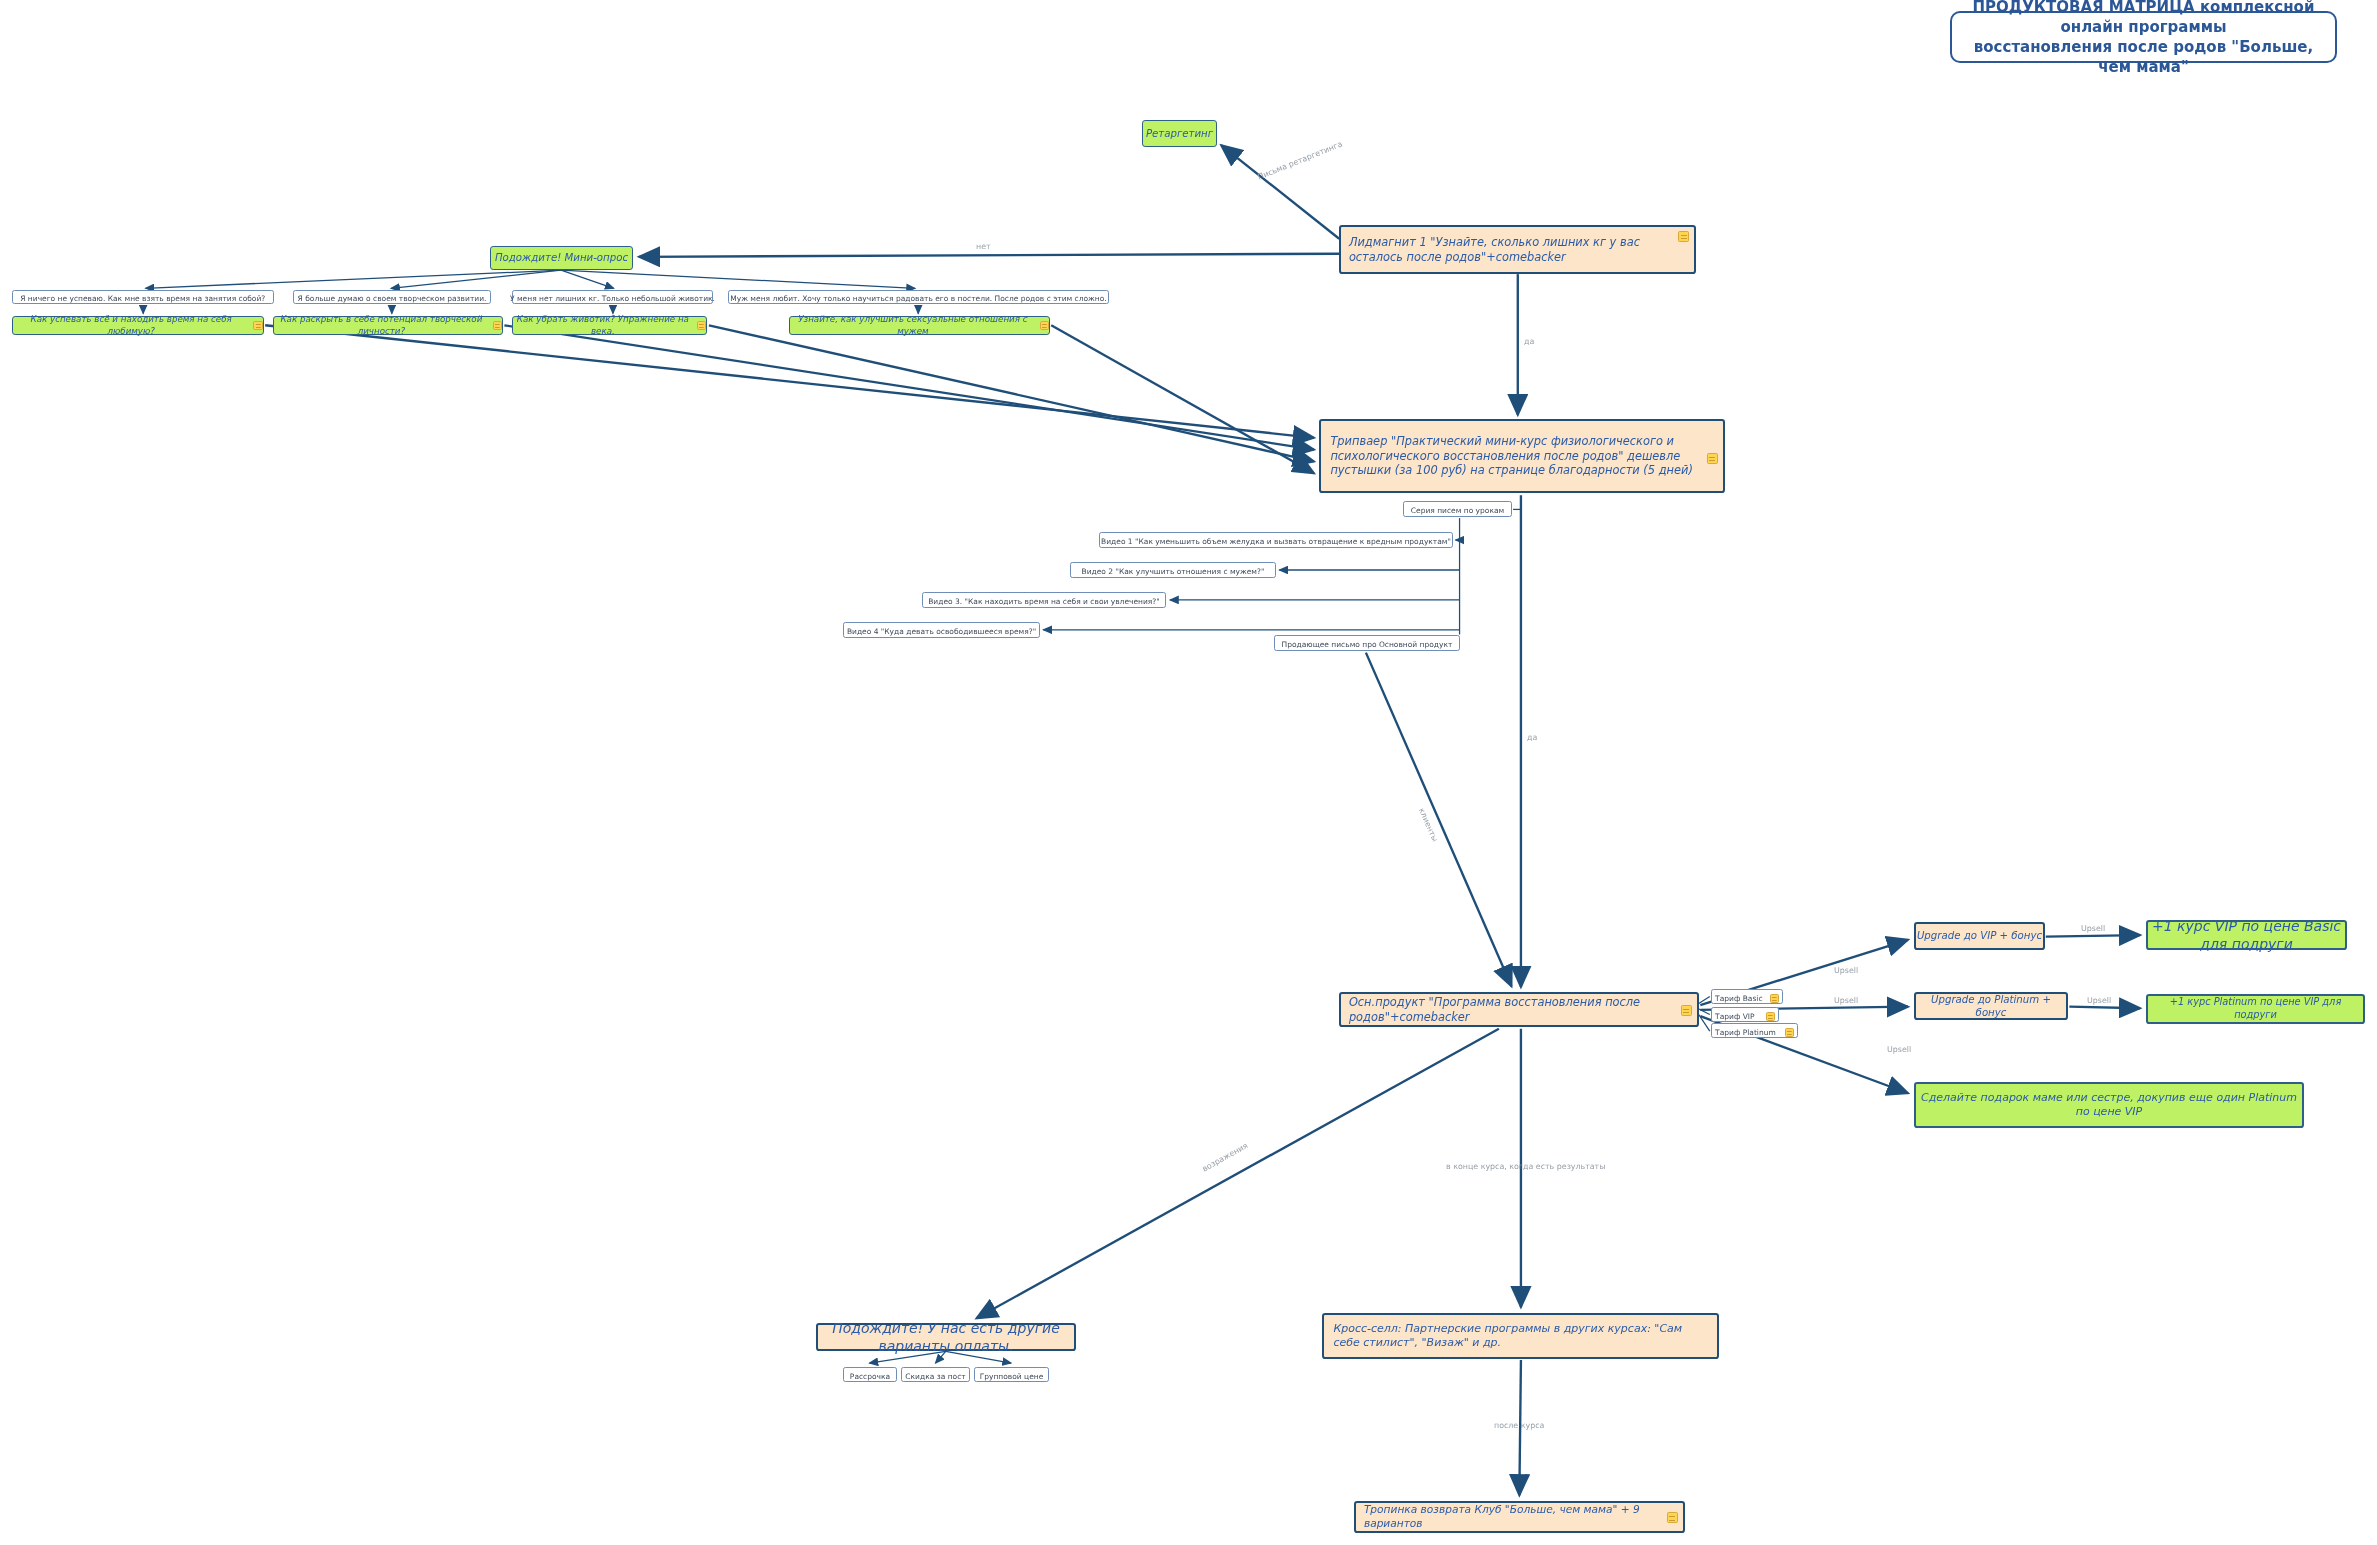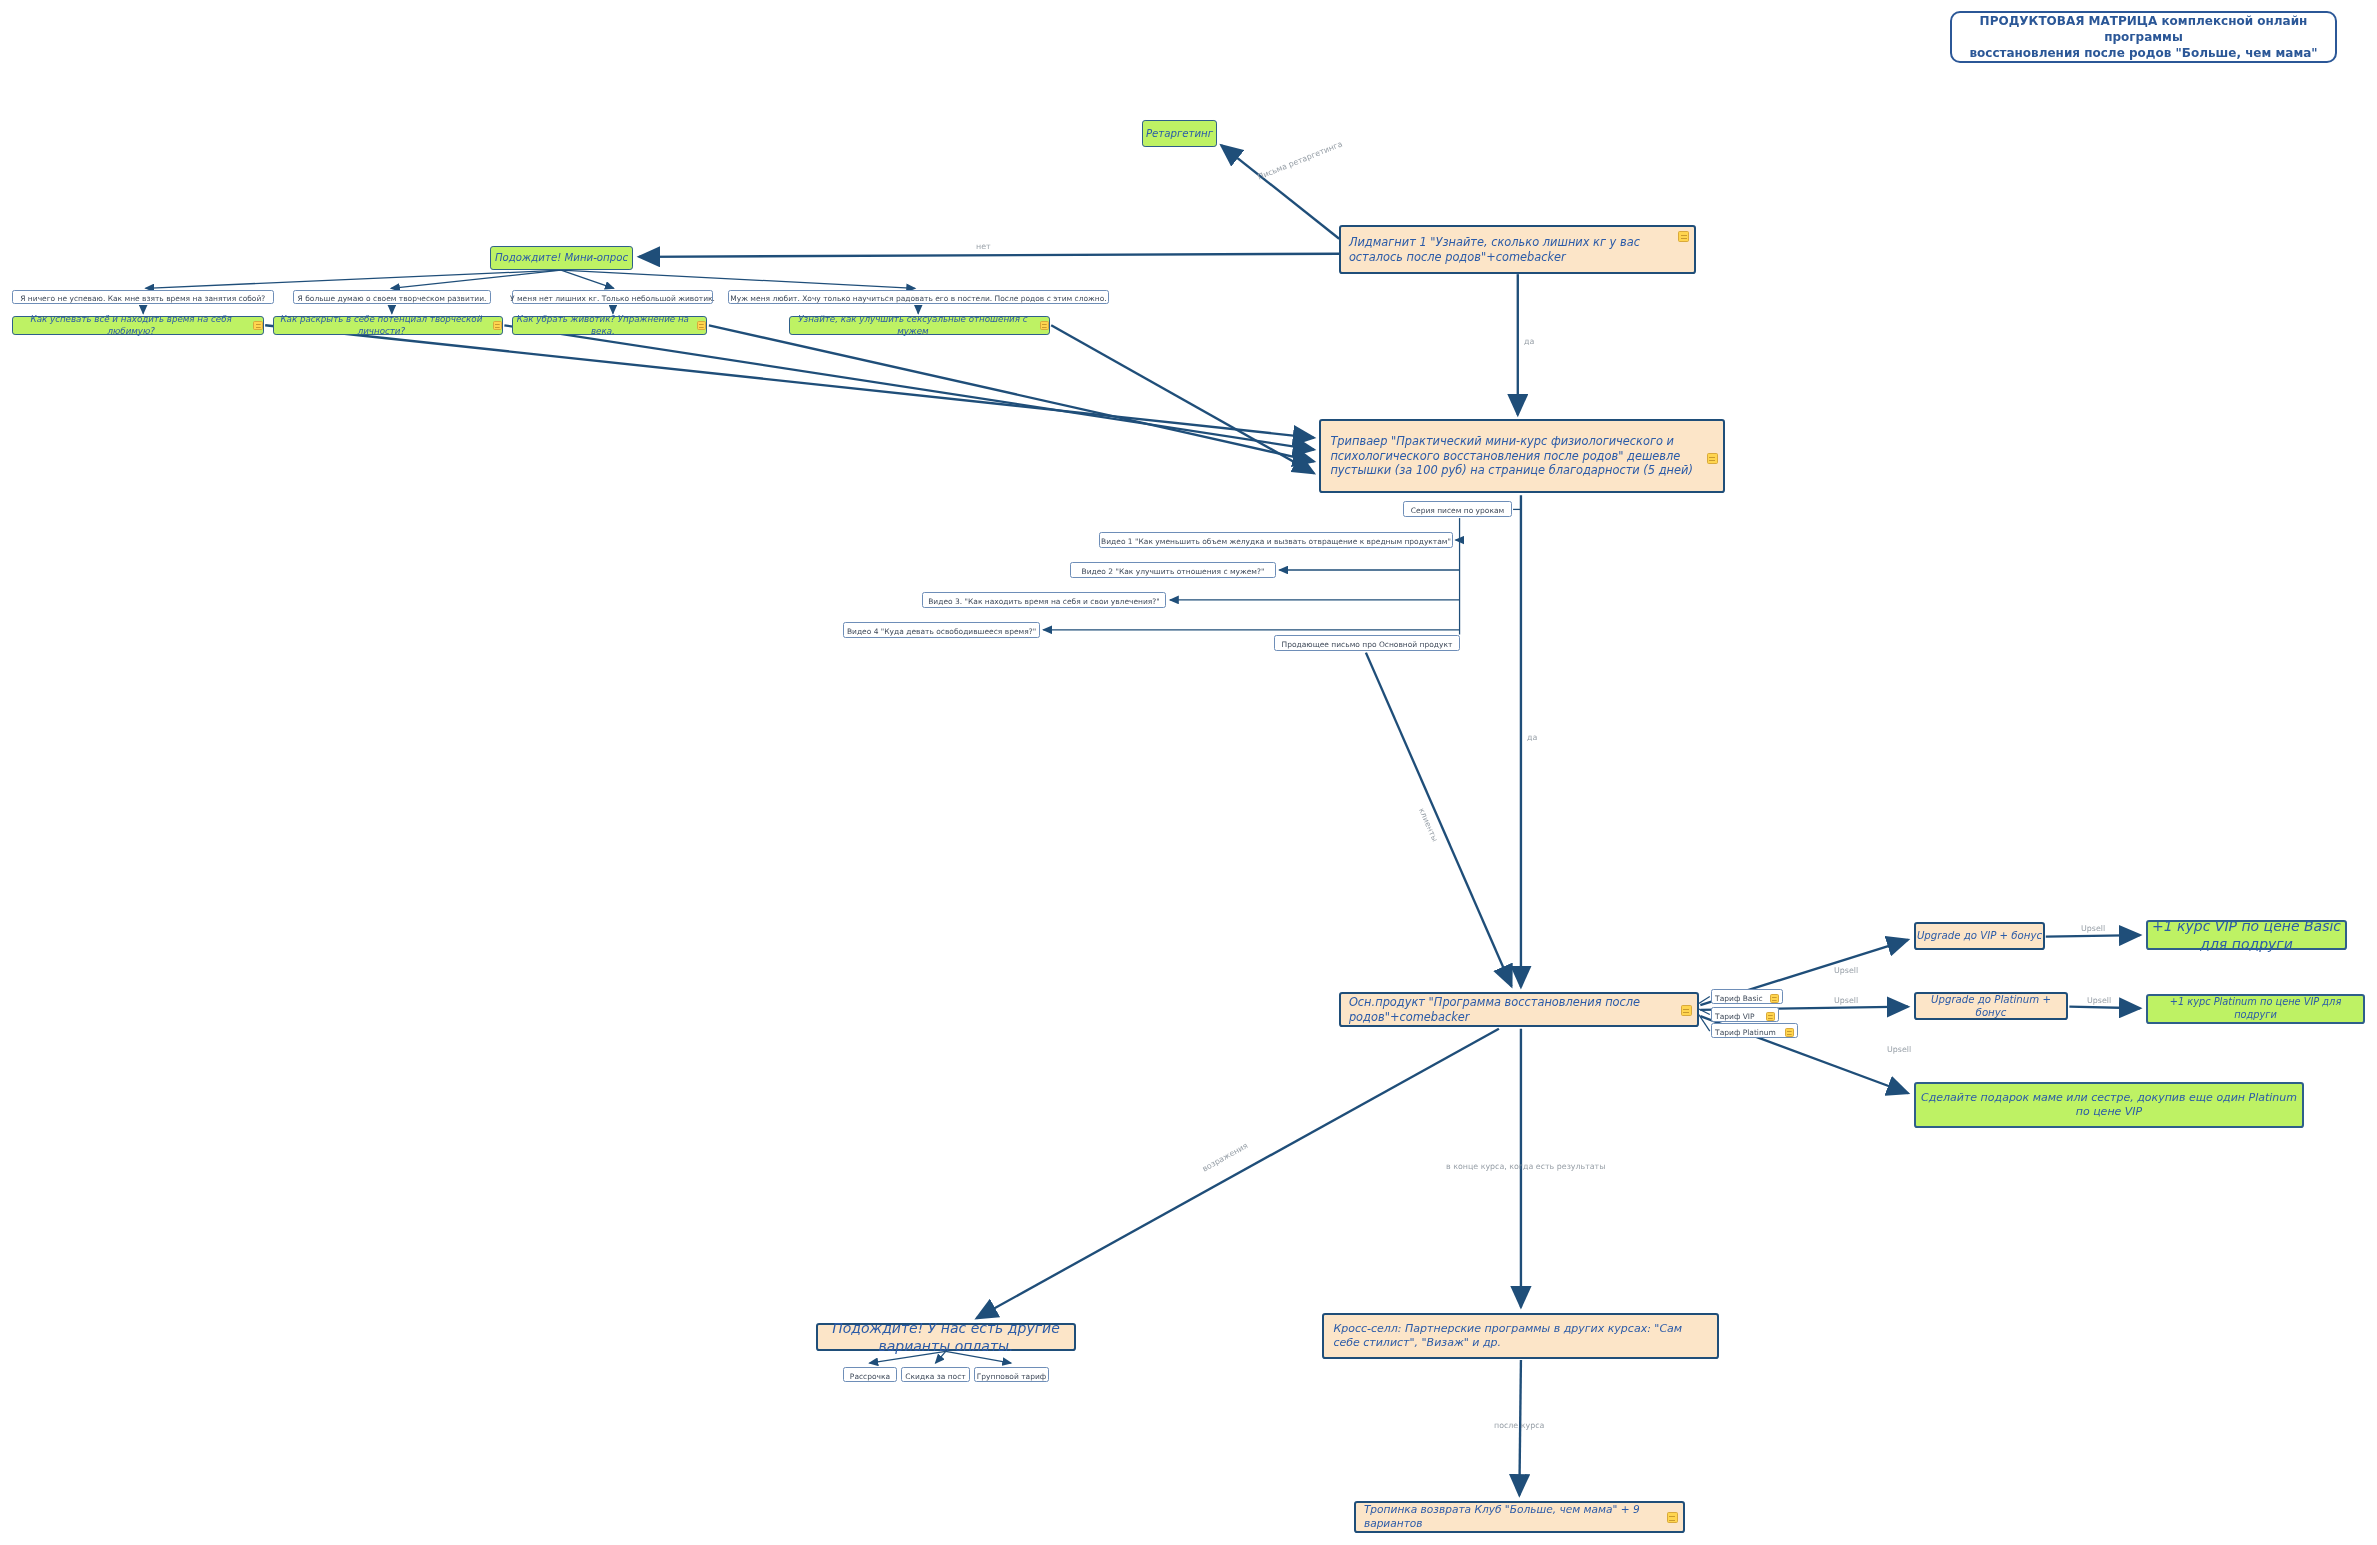--- a/index.html
+++ b/index.html
@@ -9,21 +9,21 @@
   .e{stroke:#1F4E79;stroke-width:3;fill:none}
   .t{stroke:#1F4E79;stroke-width:1.6;fill:none}
   .node{position:absolute;display:flex;align-items:center;justify-content:center;text-align:center;
         border-radius:3.1px;color:#2B5BA8;font-style:italic;line-height:1.3}
   .orange{background:#FCE5C8;border:2.4px solid #1F4E79}
   .white-lg{background:#bef264;border:1.6px solid #2E5F8A}
   .tiny{position:absolute;display:flex;align-items:flex-end;justify-content:center;background:#ffffff;
         border:1.2px solid #6E8EB8;border-radius:2.4px;color:#3F4A5A;font-size:7.5px;white-space:nowrap;
         padding:0 3.1px;line-height:1.1}
   .title-box{position:absolute;border:2.4px solid #2B5797;border-radius:10px;color:#2B5797;font-weight:bold;
-        font-size:12px;display:flex;align-items:center;justify-content:center;text-align:center;
+        font-size:15px;display:flex;align-items:center;justify-content:center;text-align:center;
         white-space:pre-line;padding:6.3px 9.4px;line-height:1.35;background:#fff}
   .elabel{position:absolute;color:#98A0A8;font-size:7.9px;white-space:nowrap}
   .note{display:inline-block;width:11px;height:11px;background:#FFD54F;border:0.8px solid #D9A93B;border-radius:1.6px;
         flex:none;background-image:linear-gradient(#C99A2E,#C99A2E),linear-gradient(#C99A2E,#C99A2E);
         background-size:6.3px 1.2px;background-position:1.6px 3.1px,1.6px 6.3px;background-repeat:no-repeat}
   .note.abs{position:absolute}
   .note.sm{width:9.4px;height:9.4px;background-size:4.7px 1.2px;background-position:1.6px 2.4px,1.6px 5.5px}
   .lefted{text-align:left;justify-content:flex-start}
 </style>
 </head>
@@ -201,21 +201,21 @@
   <div class="node orange" style="left:816px;top:1323px;width:260px;height:28px;font-size:14px">
     <span>Подождите! У нас есть другие варианты оплаты.</span>
   </div>
   <div class="tiny" style="left:843px;top:1367px;width:54px;height:15px">
     <span>Рассрочка</span>
   </div>
   <div class="tiny" style="left:901px;top:1367px;width:69px;height:15px">
     <span>Скидка за пост</span>
   </div>
   <div class="tiny" style="left:974px;top:1367px;width:75px;height:15px">
-    <span>Групповой тариф</span>
+    <span>Групповой цене</span>
   </div>
 
   <div class="node orange lefted" style="left:1322px;top:1313px;width:397px;height:46px;font-size:11px;padding:4.7px 9.4px">
     <span>Кросс-селл: Партнерские программы в других курсах: "Сам себе стилист", "Визаж" и др.</span>
   </div>
 
   <div class="node orange lefted" style="left:1354px;top:1501px;width:331px;height:31.5px;font-size:10.6px;padding:3.1px 22px 3.1px 7.9px">
     <span>Тропинка возврата Клуб "Больше, чем мама" + 9 вариантов</span>
     <span class="note abs" style="top:9.4px;right:5.5px"></span>
   </div>

